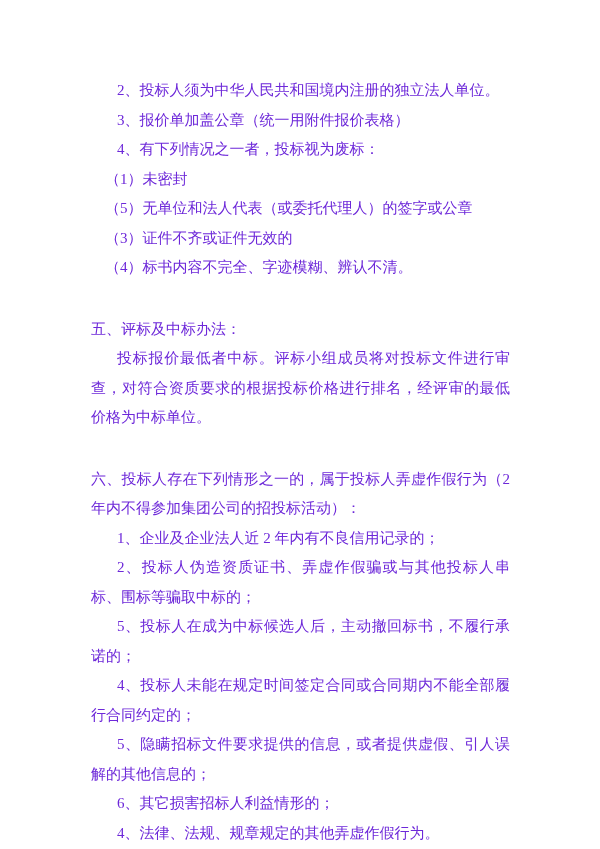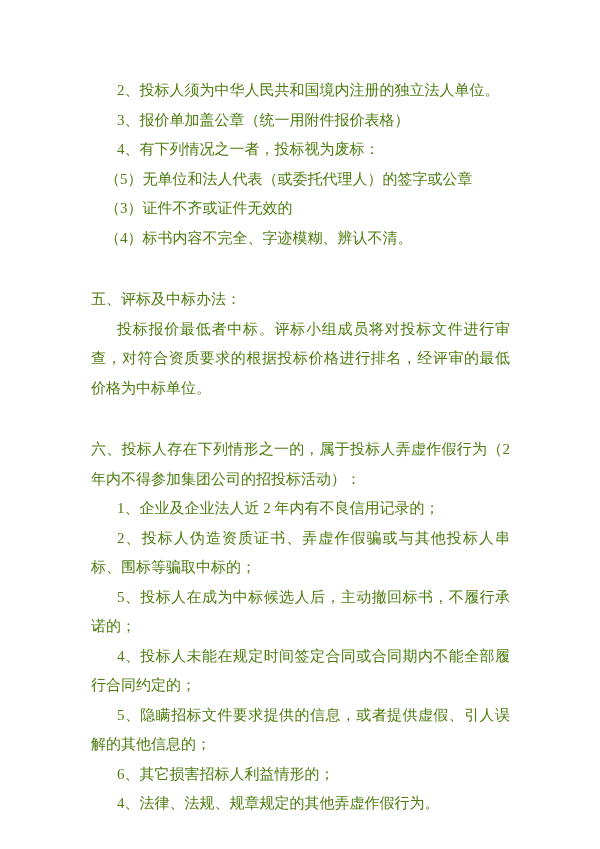--- a/index.html
+++ b/index.html
@@ -7,21 +7,21 @@
     padding: 0;
     background: #ffffff;
   }
   .page {
     position: relative;
     width: 600px;
     height: 845px;
     background: #ffffff;
     overflow: hidden;
     font-family: "Liberation Serif", "DejaVu Serif", serif;
-    color: #4d7c0f;
+    color: #6d28d9;
   }
   .content {
     position: absolute;
     left: 91px;
     top: 76px;
     width: 419px;
   }
   .content p {
     margin: 0;
     font-size: 15px;
@@ -41,20 +41,21 @@
   }
 </style>
 </head>
 <body>
 
 <div class="page">
   <div class="content">
     <p class="first-indent">2、投标人须为中华人民共和国境内注册的独立法人单位。</p>
     <p class="first-indent">3、报价单加盖公章（统一用附件报价表格）</p>
     <p class="first-indent">4、有下列情况之一者，投标视为废标：</p>
+    <p class="sub-indent">（1）未密封</p>
     <p class="sub-indent">（5）无单位和法人代表（或委托代理人）的签字或公章</p>
     <p class="sub-indent">（3）证件不齐或证件无效的</p>
     <p class="sub-indent">（4）标书内容不完全、字迹模糊、辨认不清。</p>
     <p class="bold">五、评标及中标办法：</p>
     <p class="first-indent">投标报价最低者中标。评标小组成员将对投标文件进行审查，对符合资质要求的根据投标价格进行排名，经评审的最低价格为中标单位。</p>
     <p class="bold">六、投标人存在下列情形之一的，属于投标人弄虚作假行为（2年内不得参加集团公司的招投标活动）：</p>
     <p class="first-indent">1、企业及企业法人近 2 年内有不良信用记录的；</p>
     <p class="first-indent">2、投标人伪造资质证书、弄虚作假骗或与其他投标人串标、围标等骗取中标的；</p>
     <p class="first-indent">5、投标人在成为中标候选人后，主动撤回标书，不履行承诺的；</p>
     <p class="first-indent">4、投标人未能在规定时间签定合同或合同期内不能全部履行合同约定的；</p>

